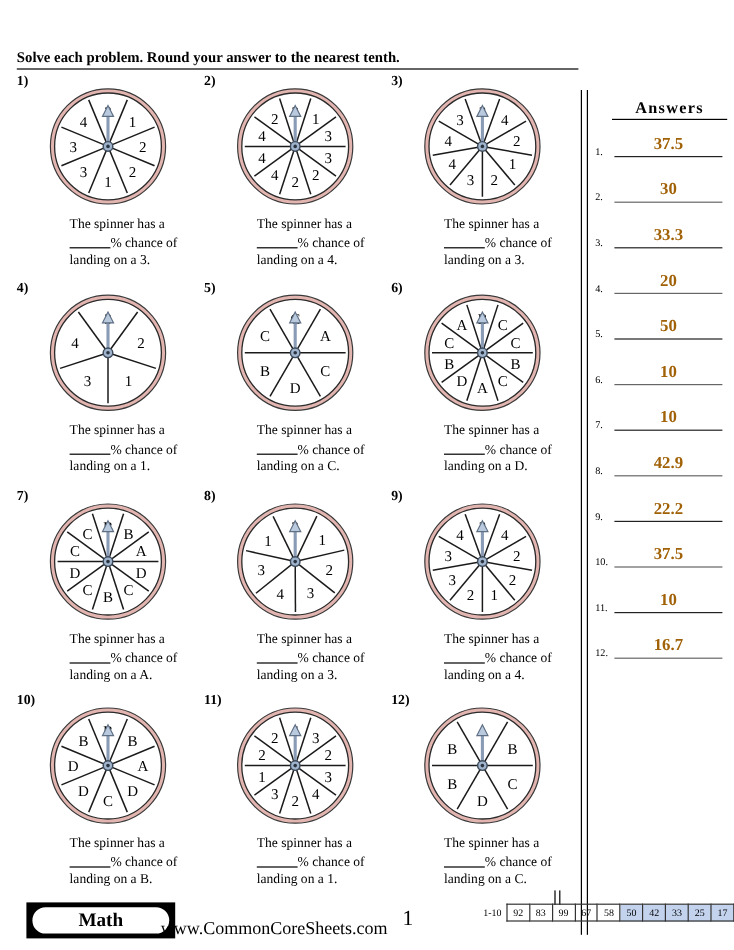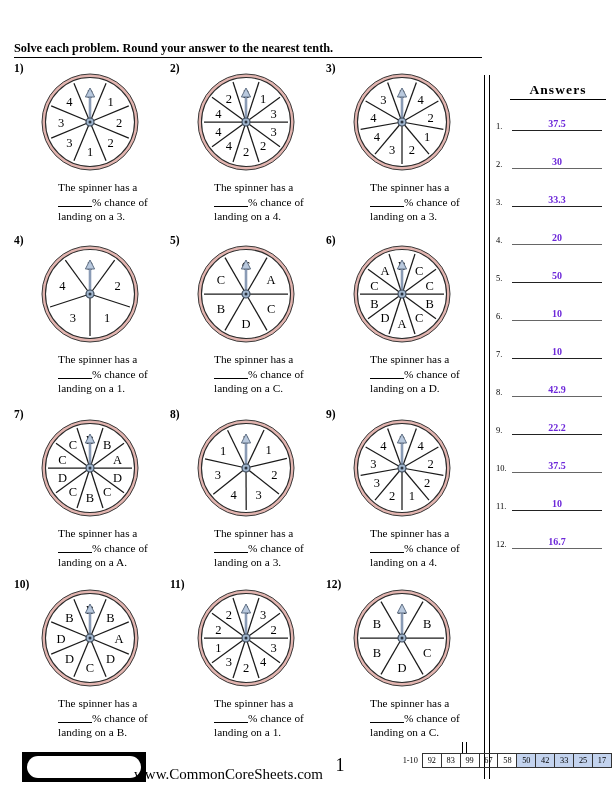--- a/index.html
+++ b/index.html
@@ -38,21 +38,21 @@
     position:absolute;left:26px;top:7px;width:96px;text-align:center;
     font-size:13.5px;font-weight:bold;border-bottom:1.6px solid #000;
     letter-spacing:1.1px;padding-bottom:1px;
   }
   .ans-row{position:absolute;left:12px;width:112px;height:22px;}
   .ans-num{position:absolute;left:0;bottom:0px;font-size:8.5px;}
   .ans-line{position:absolute;left:16px;bottom:0;width:90px;border-bottom:1.3px solid #222;}
   .ans-line.alt{border-bottom:1.6px solid #666;}
   .ans-val{
     position:absolute;left:16px;bottom:2px;width:90px;text-align:center;
-    font-size:10px;font-weight:bold;color:#6d28d9;font-family:"Liberation Serif", serif;
+    font-size:14px;font-weight:bold;color:#a16207;font-family:"Liberation Serif", serif;
   }
 
   
   .prob{position:absolute;width:150px;}
   .prob-num{position:absolute;left:0;top:0;font-size:11.5px;font-weight:bold;}
   .spinner-wrap{position:absolute;left:24px;top:8px;width:104px;height:104px;}
   .prob-text{position:absolute;left:44px;top:118px;width:124px;font-size:11.3px;line-height:14.6px;}
   .blank{display:inline-block;border-bottom:1px solid #000;width:34px;height:11px;vertical-align:-1px;}
 
   
@@ -513,20 +513,21 @@
         <div class="prob-text"><span>The spinner has a</span><br><span class="blank"></span><span>% chance of</span><br><span>landing on a C.</span></div>
       </div>
     </div>
 
   <div class="footer">
     <div class="foot-tick"></div>
     <div class="foot-tick2"></div>
     <div class="math-pill-outer">
       <div class="math-pill-inner"></div>
     </div>
+    <div class="math-text">Math</div>
     <div class="site">www.CommonCoreSheets.com</div>
     <div class="pagenum">1</div>
     <div class="grade">
       <table id="grade-table">
           <tbody>
             <tr>
               <td class="lbl">1-10</td>
               <td class="">92</td>
               <td class="">83</td>
               <td class="">99</td>

